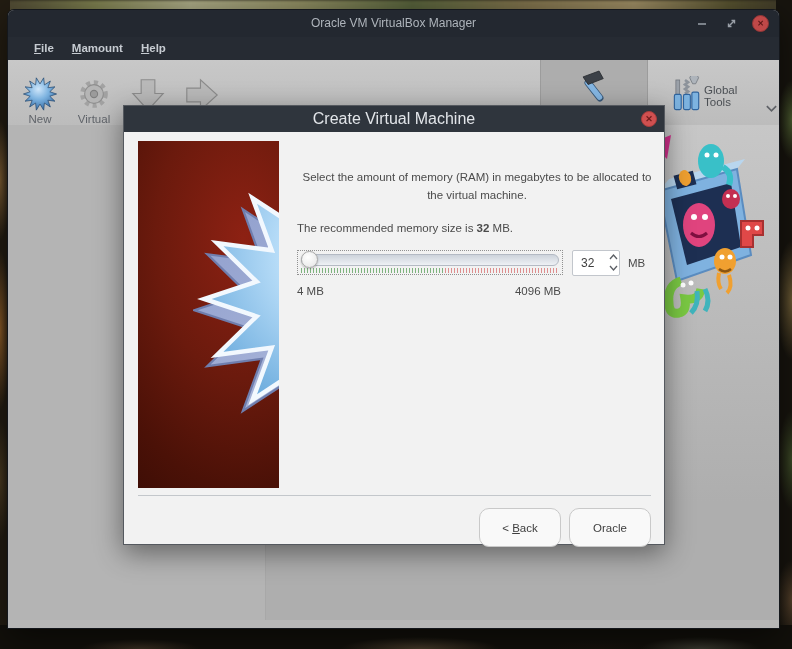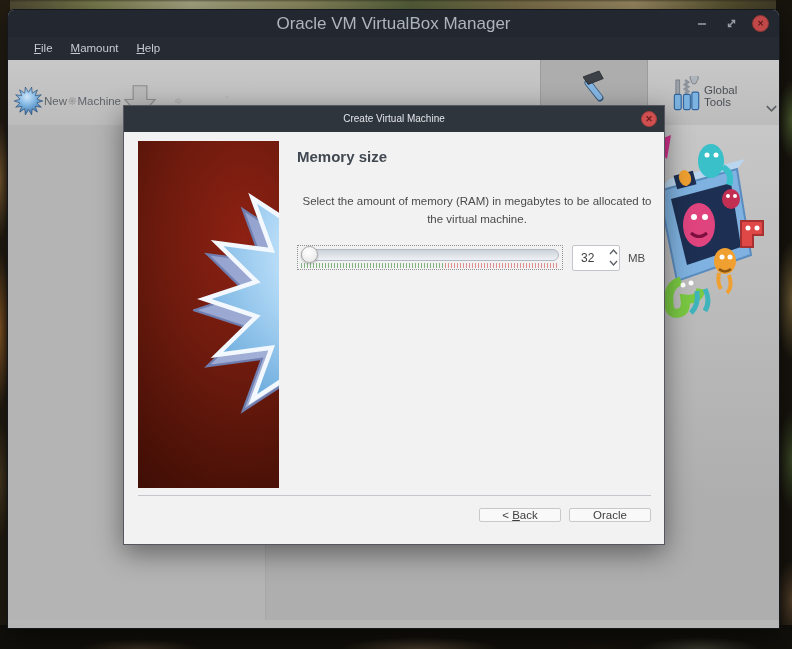--- a/index.html
+++ b/index.html
@@ -33,34 +33,34 @@
       radial-gradient(10px 80px at 0 330px,#8a5a26,transparent),
       radial-gradient(10px 60px at 0 480px,#4a3a20,transparent),
       #221c12;}
 
   
   .main-window{position:absolute;left:8px;top:10px;width:771px;height:618px;
     border-radius:6px 6px 0 0;box-shadow:0 0 0 1px #14171c,0 10px 34px rgba(0,0,0,.55);
     background:#b3b3b3;overflow:hidden;}
   .titlebar{position:relative;height:27px;background:#232830;}
   .window-title{position:absolute;left:0;right:0;top:0;height:27px;line-height:27px;
-    text-align:center;font-size:17px;color:#aeb4bb;}
+    text-align:center;font-size:12px;color:#aeb4bb;}
   .win-controls{position:absolute;right:10px;top:0;height:27px;display:flex;align-items:center;gap:13px;}
   .win-btn{width:16px;height:16px;display:flex;align-items:center;justify-content:center;cursor:default;}
   .close-circle{width:15px;height:15px;border-radius:50%;background:#c04848;border:1px solid #903636;
     display:flex;align-items:center;justify-content:center;}
   .close-x{font-size:8px;color:#5e1717;font-weight:bold;line-height:1;}
 
   .menubar{height:23px;background:#262b33;display:flex;align-items:center;padding-left:17px;font-size:11.5px;color:#c6cbd1;}
-  .menu-item{padding:0 9px;height:23px;line-height:23px;cursor:default;}
+  .menu-item{padding:0 9px;height:23px;line-height:23px;cursor:default;font-weight:bold;}
   .mn{text-decoration:underline;}
 
   .toolbar{position:relative;height:65px;background:linear-gradient(#c8c8c8,#bcbcbc);}
   .tb-left{position:absolute;left:5px;top:0;display:flex;}
-  .tbtn{width:54px;height:65px;display:flex;flex-direction:row;align-items:center;padding-top:16px;box-sizing:border-box;}
+  .tbtn{width:54px;height:65px;display:flex;flex-direction:column;align-items:center;padding-top:16px;box-sizing:border-box;}
   .tbtn .ticon{width:38px;height:38px;}
   .tbtn .tlabel{font-size:11.5px;color:#60646a;margin-top:1px;}
   .tb-chevron{position:absolute;width:13px;height:10px;}
   .machine-tools-btn{position:absolute;left:532px;top:0;width:108px;height:65px;
     background:#adadad;border-left:1px solid #9c9c9c;border-right:1px solid #9c9c9c;
     display:flex;justify-content:center;align-items:flex-start;padding-top:6px;box-sizing:border-box;}
   .global-tools-btn{position:absolute;left:658px;top:0;width:98px;height:65px;
     display:flex;flex-direction:row;align-items:center;padding-top:4px;box-sizing:border-box;}
   .global-tools-btn .tlabel{font-size:11.5px;color:#4b4f54;margin-top:2px;}
 
@@ -68,21 +68,21 @@
   .left-panel{position:absolute;left:0;top:0;width:257px;height:495px;background:#b4b4b4;border-right:1px solid #a8a8a8;}
   .status-strip{position:absolute;left:0;bottom:0;width:100%;height:8px;background:#b7b7b7;}
   .welcome-art{position:absolute;left:637px;top:8px;width:128px;height:210px;}
 
   
   .dialog{position:absolute;left:123px;top:105px;width:542px;height:440px;
     background:#f2f2f2;border:1px solid #55595f;box-sizing:border-box;
     box-shadow:0 8px 26px rgba(0,0,0,.45);}
   .dlg-titlebar{position:relative;height:26px;background:#2f353d;}
   .dlg-title{position:absolute;left:0;right:0;top:0;height:26px;line-height:26px;text-align:center;
-    font-size:10px;color:#e2e5e9;}
+    font-size:16px;color:#e2e5e9;}
   .dlg-close{position:absolute;right:7px;top:5px;width:16px;height:16px;border-radius:50%;
     background:#cf5050;border:1px solid #a83d3d;display:flex;align-items:center;justify-content:center;box-sizing:border-box;}
   .dlg-close .close-x{color:#6e1b1b;font-size:9px;}
   .dlg-image{position:absolute;left:14px;top:35px;width:141px;height:347px;overflow:hidden;
     background:radial-gradient(140% 90% at 75% 28%,#8d2113,#6b1a0d 45%,#4b1107 80%,#3c0d05);}
   .dlg-image svg{position:absolute;left:55px;top:18px;}
   .dlg-content{position:absolute;left:173px;top:35px;width:364px;}
   .dlg-heading{font-size:15px;font-weight:bold;color:#414851;margin:7px 0 0 0;}
   .dlg-desc{font-size:11.5px;color:#4b4b4b;line-height:1.6;margin-top:27px;width:360px;text-align:center;}
   .dlg-recommend{font-size:11.5px;color:#4b4b4b;margin-top:17px;}
@@ -101,21 +101,21 @@
     background:#fff;display:flex;box-sizing:border-box;}
   .spinbox input{width:27px;border:none;outline:none;font-family:"Liberation Sans",sans-serif;
     font-size:12px;color:#3e3e3e;padding:0 0 0 8px;background:transparent;}
   .spin-btns{display:flex;flex-direction:column;justify-content:center;width:17px;}
   .spin-btn{height:11px;display:flex;align-items:center;justify-content:center;}
   .unit-label{font-size:11.5px;color:#4b4b4b;margin-left:8px;}
   .minmax-row{display:flex;justify-content:space-between;width:264px;margin-top:9px;
     font-size:11.5px;color:#4b4b4b;}
   .dlg-separator{position:absolute;left:14px;right:13px;top:389px;border-top:1px solid #c3c7cb;}
   .dlg-buttons{position:absolute;right:13px;top:402px;display:flex;gap:8px;}
-  .dbtn{min-width:82px;height:14px;background:#f9f9f9;border:1px solid #c9c9c9;border-radius:2px;
+  .dbtn{min-width:82px;height:39px;background:#f9f9f9;border:1px solid #c9c9c9;border-radius:10px;
     font-family:"Liberation Sans",sans-serif;font-size:11.5px;color:#3e3e3e;padding:0 12px;}
 </style>
 </head>
 <body>
 
 <div class="wallpaper">
   <div class="wp-top"></div>
   <div class="wp-left"></div>
   <div class="wp-right"></div>
   <div class="wp-bottom"></div>
@@ -164,21 +164,21 @@
           <polygon points="96,50 77.3,56.2 91.4,70 71.9,67.4 78.7,86 62.2,75.2 60.2,94.9 50,78 39.8,94.9 37.8,75.2 21.3,86 28.1,67.4 8.6,70 22.7,56.2 4,50 22.7,43.8 8.6,30 28.1,32.6 21.3,14 37.8,24.8 39.8,5.1 50,22 60.2,5.1 62.2,24.8 78.7,14 71.9,32.6 91.4,30 77.3,43.8" fill="url(#ng)" stroke="#24486f" stroke-width="2"></polygon>
         </svg>
         <span class="tlabel">New</span>
       </div>
       <div class="tbtn">
         <svg class="ticon" viewBox="0 0 100 100">
           <circle cx="50" cy="50" r="30" fill="none" stroke="#a2a2a2" stroke-width="17" stroke-dasharray="10.5 9.5"></circle>
           <circle cx="50" cy="50" r="26" fill="#b5b5b5" stroke="#8e8e8e" stroke-width="3"></circle>
           <circle cx="50" cy="50" r="10" fill="#9b9b9b" stroke="#7f7f7f" stroke-width="3"></circle>
         </svg>
-        <span class="tlabel">Machine</span>
+        <span class="tlabel">Virtual</span>
       </div>
       <div class="tbtn">
         <svg class="ticon" viewBox="0 0 100 100">
           <polygon points="32,10 68,10 68,46 90,46 50,90 10,46 32,46" fill="#b9b9b9" stroke="#8c8c8c" stroke-width="3"></polygon>
         </svg>
       </div>
       <div class="tbtn">
         <svg class="ticon" viewBox="0 0 100 100">
           <polygon points="10,32 46,32 46,10 90,50 46,90 46,68 10,68" fill="#b9b9b9" stroke="#8c8c8c" stroke-width="3"></polygon>
         </svg>
@@ -273,22 +273,22 @@
           <stop offset="0%" stop-color="#8d9ccb"></stop>
             <stop offset="100%" stop-color="#b9c4e2"></stop>
         </linearGradient>
       </defs>
       <polygon transform="translate(-3.5,4)" points="96,50 77.3,56.2 91.4,70 71.9,67.4 78.7,86 62.2,75.2 60.2,94.9 50,78 39.8,94.9 37.8,75.2 21.3,86 28.1,67.4 8.6,70 22.7,56.2 4,50 22.7,43.8 8.6,30 28.1,32.6 21.3,14 37.8,24.8 39.8,5.1 50,22 60.2,5.1 62.2,24.8 78.7,14 71.9,32.6 91.4,30 77.3,43.8" fill="url(#s3d)" stroke="#6f7eae" stroke-width="0.8"></polygon>
       <polygon points="96,50 77.3,56.2 91.4,70 71.9,67.4 78.7,86 62.2,75.2 60.2,94.9 50,78 39.8,94.9 37.8,75.2 21.3,86 28.1,67.4 8.6,70 22.7,56.2 4,50 22.7,43.8 8.6,30 28.1,32.6 21.3,14 37.8,24.8 39.8,5.1 50,22 60.2,5.1 62.2,24.8 78.7,14 71.9,32.6 91.4,30 77.3,43.8" fill="url(#sg)" stroke="#f2f8fe" stroke-width="1.6"></polygon>
     </svg>
   </div>
 
   <div class="dlg-content">
-    <div class="dlg-heading">Memory size</div>
     <div class="dlg-desc">Select the amount of memory (RAM) in megabytes to be allocated to the virtual machine.</div>
+    <div class="dlg-recommend"><span>The recommended memory size is </span><b>32</b><span> MB.</span></div>
 
     <div class="slider-row">
       <div class="mem-slider">
         <div class="groove">
           <div class="handle"></div>
         </div>
         <div class="ticks">
           <div class="safe"></div>
           <div class="unsafe"></div>
         </div>
@@ -304,20 +304,24 @@
           <div class="spin-btn">
             <svg width="9" height="6" viewBox="0 0 9 6">
                 <polyline points="1,1 4.5,5 8,1" fill="none" stroke="#5a5e64" stroke-width="1.3"></polyline>
               </svg>
           </div>
         </div>
       </div>
       <span class="unit-label">MB</span>
     </div>
 
+    <div class="minmax-row">
+      <span>4 MB</span>
+      <span>4096 MB</span>
+    </div>
   </div>
 
   <div class="dlg-separator"></div>
   <div class="dlg-buttons">
     <button class="dbtn"><span>&lt; </span><span class="mn">B</span><span>ack</span></button>
     <button class="dbtn"><span>Oracle</span></button>
   </div>
 </div>
 
 </body></html>

